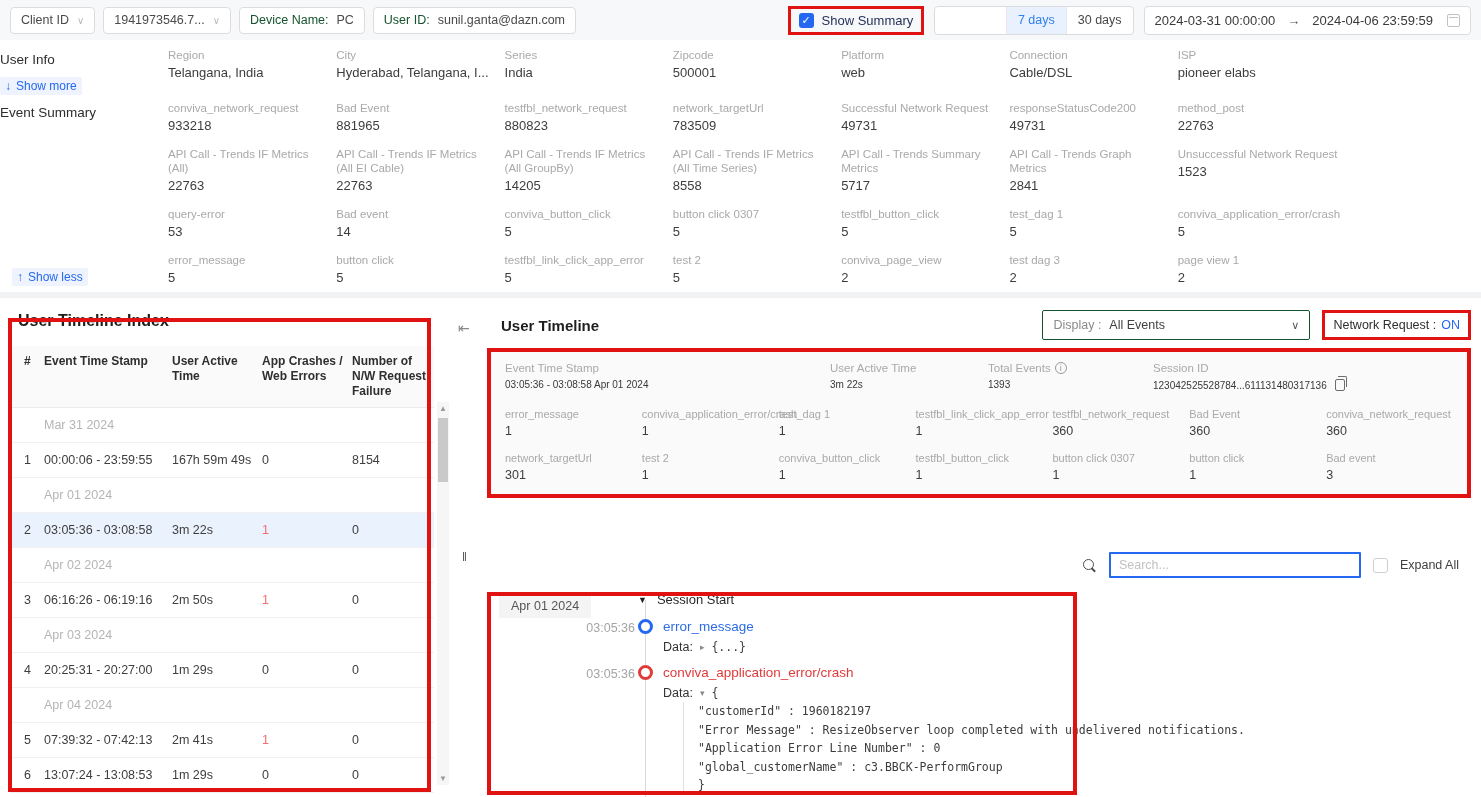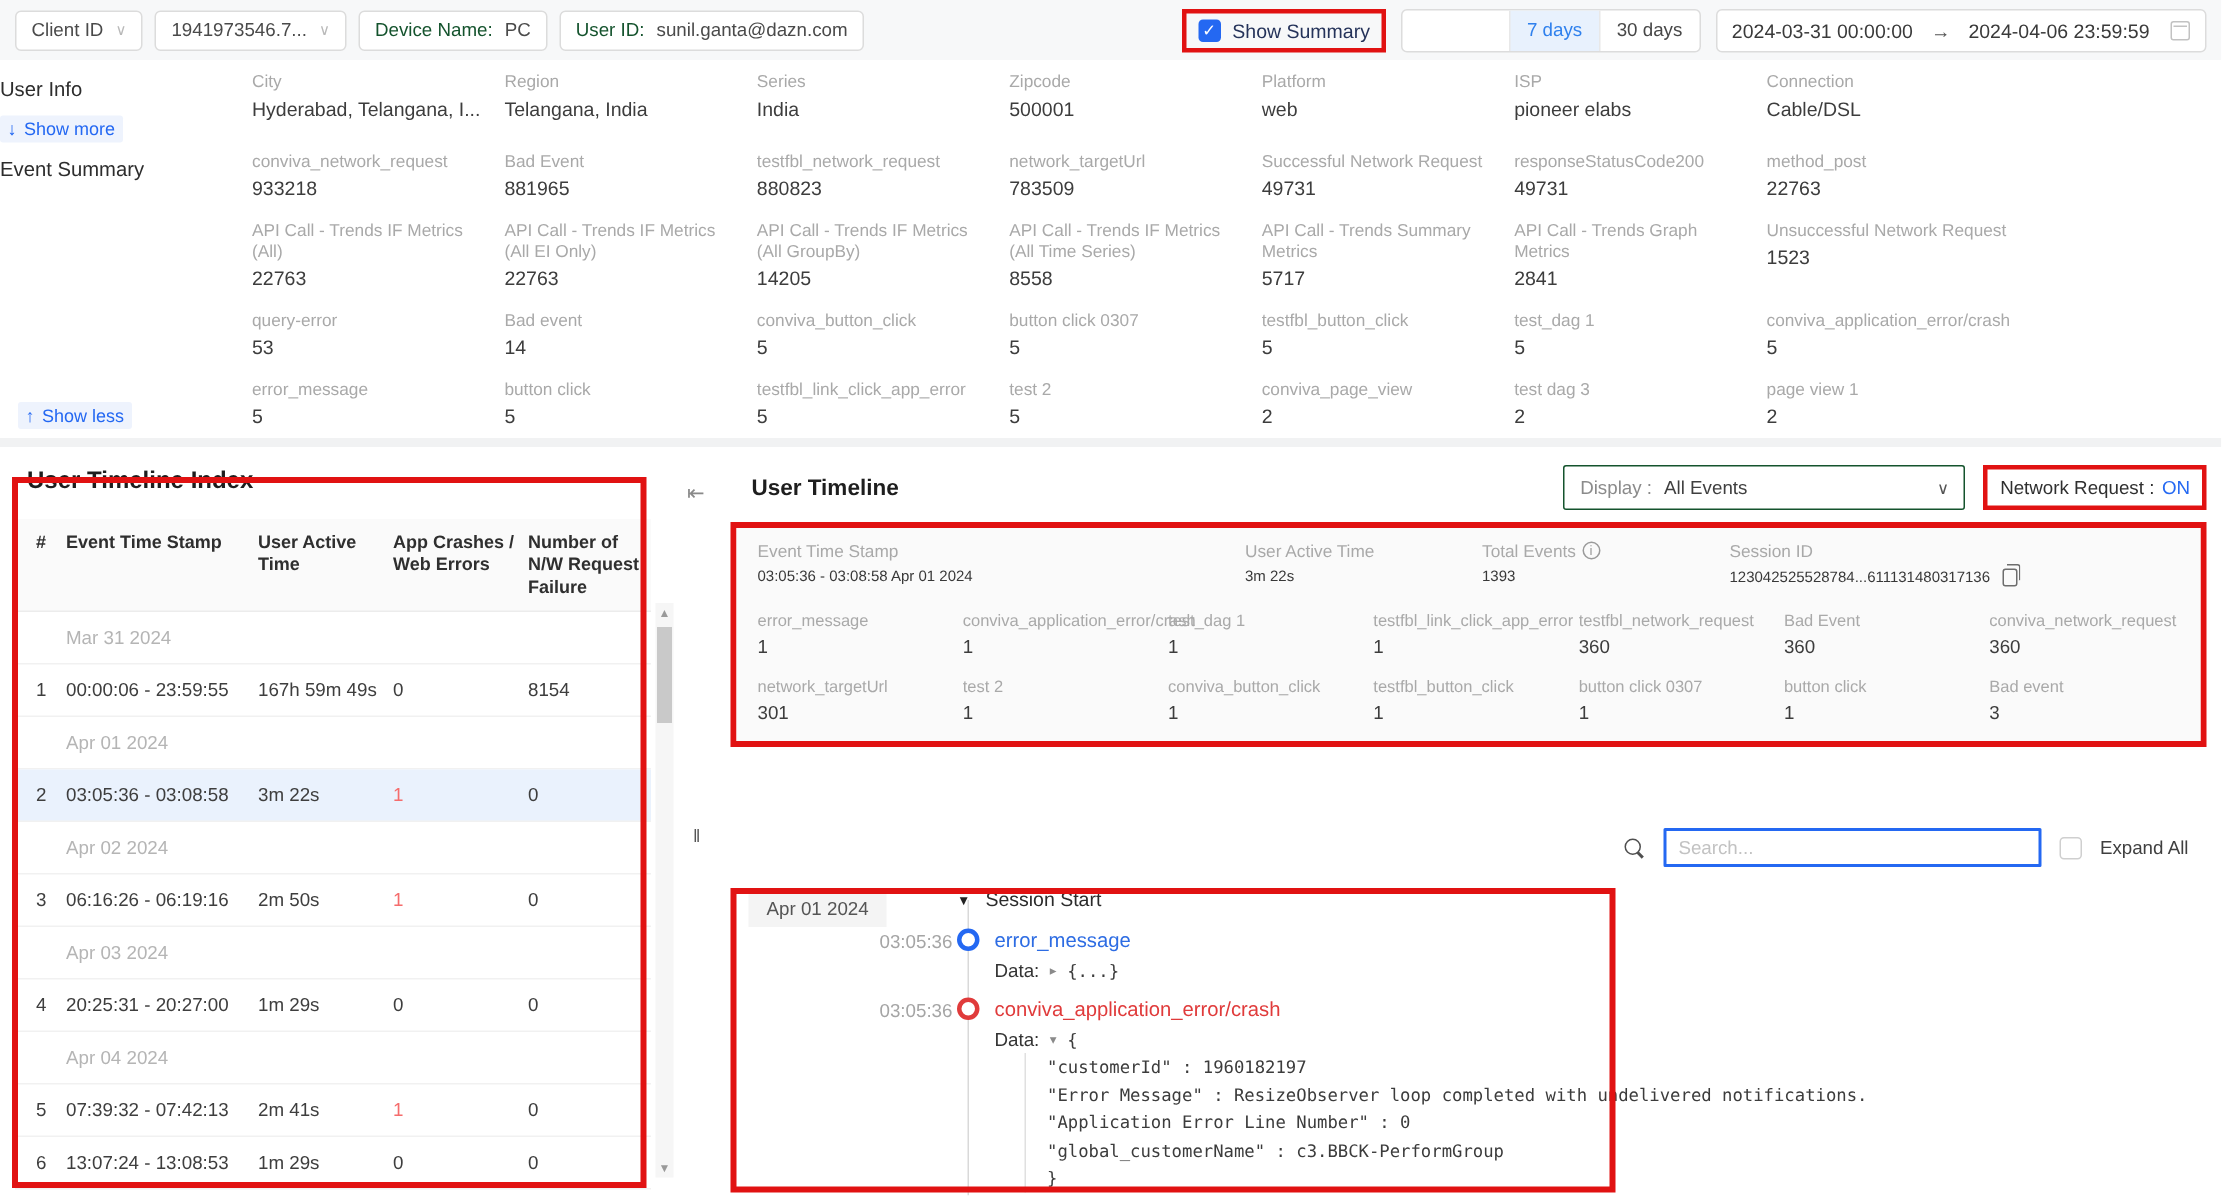--- a/index.html
+++ b/index.html
@@ -160,46 +160,46 @@
     <div class="sum-row">
       <div class="label-col">
         <div class="sec-title">User Info</div>
         <div class="show-link">
           <span>↓</span>
           <span>Show more</span>
         </div>
       </div>
       <div class="grid7">
           <div class="cell">
+            <div class="cell-label">Region</div>
+            <div class="cell-value">Telangana, India</div>
+          </div>
+          <div class="cell">
             <div class="cell-label">City</div>
             <div class="cell-value">Hyderabad, Telangana, I...</div>
           </div>
           <div class="cell">
-            <div class="cell-label">Region</div>
-            <div class="cell-value">Telangana, India</div>
-          </div>
-          <div class="cell">
             <div class="cell-label">Series</div>
             <div class="cell-value">India</div>
           </div>
           <div class="cell">
             <div class="cell-label">Zipcode</div>
             <div class="cell-value">500001</div>
           </div>
           <div class="cell">
             <div class="cell-label">Platform</div>
             <div class="cell-value">web</div>
           </div>
           <div class="cell">
+            <div class="cell-label">Connection</div>
+            <div class="cell-value">Cable/DSL</div>
+          </div>
+          <div class="cell">
             <div class="cell-label">ISP</div>
             <div class="cell-value">pioneer elabs</div>
-          </div>
-          <div class="cell">
-            <div class="cell-label">Connection</div>
-            <div class="cell-value">Cable/DSL</div>
           </div>
         </div>
     </div>
     <div class="sum-row" style="margin-top:6px;">
       <div class="label-col">
         <div class="sec-title">Event Summary</div>
       </div>
       <div class="grid7">
           <div class="cell">
             <div class="cell-label">conviva_network_request</div>
@@ -227,21 +227,21 @@
           </div>
           <div class="cell">
             <div class="cell-label">method_post</div>
             <div class="cell-value">22763</div>
           </div>
           <div class="cell">
             <div class="cell-label">API Call - Trends IF Metrics (All)</div>
             <div class="cell-value">22763</div>
           </div>
           <div class="cell">
-            <div class="cell-label">API Call - Trends IF Metrics (All EI Only)</div>
+            <div class="cell-label">API Call - Trends IF Metrics (All EI Cable)</div>
             <div class="cell-value">22763</div>
           </div>
           <div class="cell">
             <div class="cell-label">API Call - Trends IF Metrics (All GroupBy)</div>
             <div class="cell-value">14205</div>
           </div>
           <div class="cell">
             <div class="cell-label">API Call - Trends IF Metrics (All Time Series)</div>
             <div class="cell-value">8558</div>
           </div>

